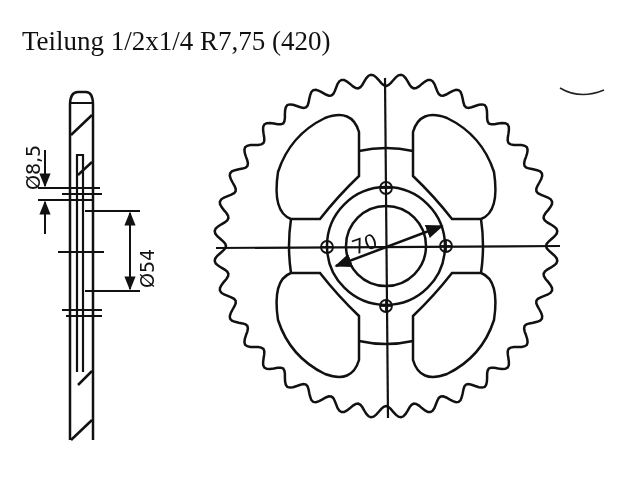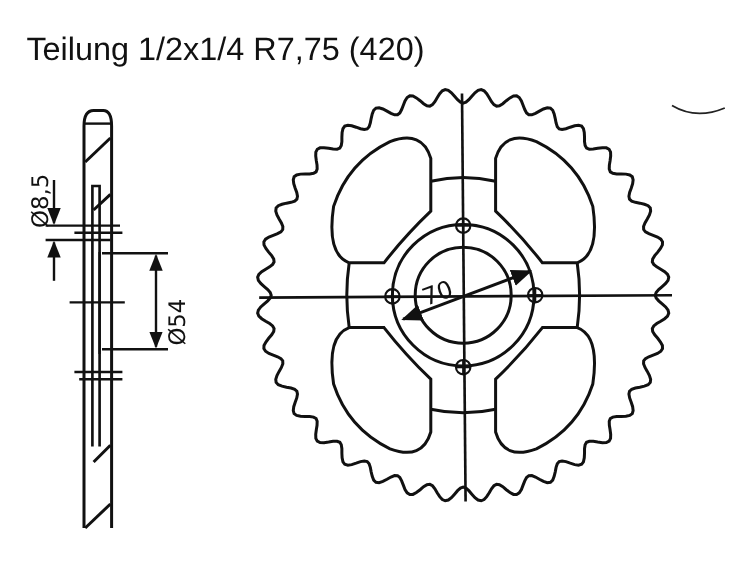--- a/index.html
+++ b/index.html
@@ -1,19 +1,19 @@
 <!DOCTYPE html>
 <html><head>
   <meta charset="utf-8">
   <style>
     html, body { margin: 0; padding: 0; background: #ffffff; }
     body { width: 620px; height: 479px; position: relative; overflow: hidden; }
     .title {
       position: absolute; left: 22px; top: 26px;
-      font-family: Liberation Sans, sans-serif;
+      font-family: Liberation Serif, serif;
       font-size: 27px; letter-spacing: 0px; color: #111;
       white-space: pre;
     }
     svg.drawing { position: absolute; left: 0; top: 0; }
     .lbl { font-family: "DejaVu Sans", sans-serif; fill: #111; }
   </style>
 </head>
 <body>
 
 <div class="title">Teilung 1/2x1/4 R7,75 (420)</div>

